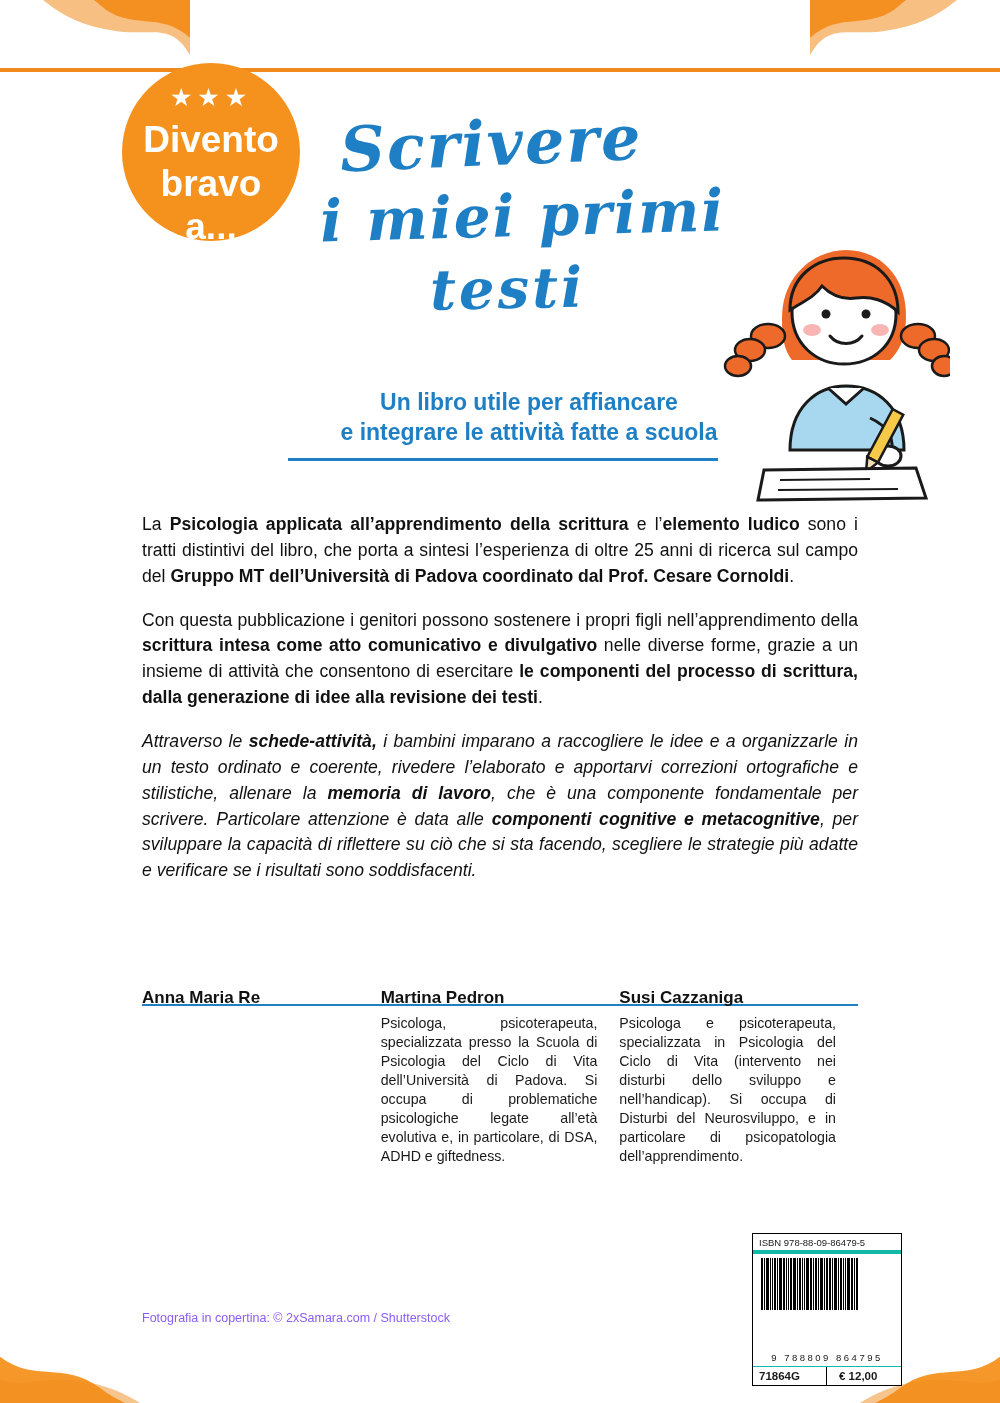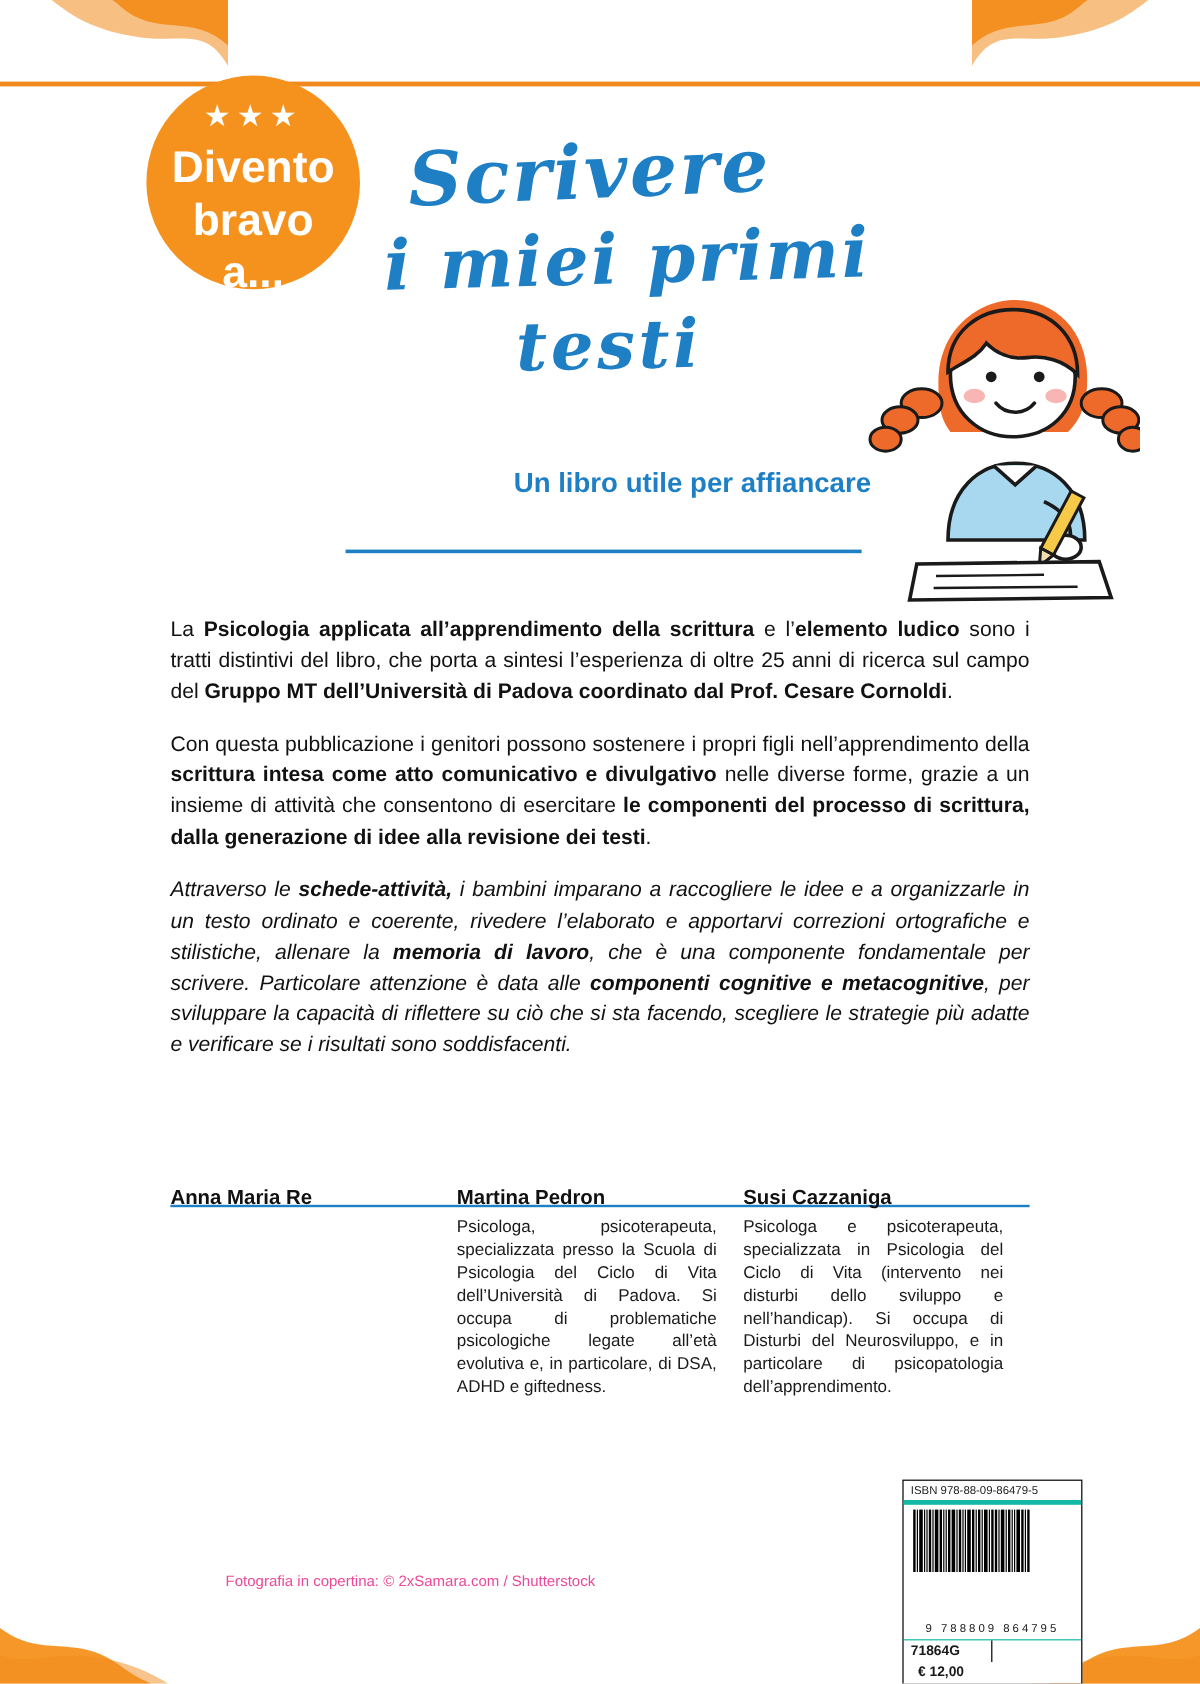--- a/index.html
+++ b/index.html
@@ -96,21 +96,20 @@
   .subtitle {
     position: absolute;
     left: 334px;
     top: 388px;
     width: 390px;
     color: #1f7fc4;
     font-size: 23px;
     font-weight: bold;
     line-height: 1.3;
     text-align: center;
-    margin-left: 48px;
   }
   .subtitle-rule {
     position: absolute;
     left: 288px;
     top: 458px;
     width: 430px;
     height: 3px;
     background: #1f7fc4;
   }
 
@@ -210,42 +209,40 @@
     letter-spacing: 2.5px;
     text-align: center;
     padding: 1px 0 3px 0;
     border-bottom: 1px solid #14b8a6;
     margin-top: 41px;
   }
   .price-row {
     display: flex;
     font-size: 11.5px;
     font-weight: bold;
-    flex-direction: column;
   }
   .price-row .code {
     width: 50%;
     padding: 3px 0 3px 6px;
     border-right: 1px solid #000;
     box-sizing: border-box;
   }
   .price-row .price {
     width: 50%;
     padding: 3px 0 3px 12px;
     box-sizing: border-box;
   }
 
   
   .credit {
     position: absolute;
     left: 142px;
     top: 1311px;
     font-size: 12.5px;
-    color: #ec4899;
-    margin-left: 46px;
+    color: #8b5cf6;
   }
 
   
   .corner-bl {
     position: absolute;
     left: -10px;
     bottom: -30px;
     width: 200px;
     height: 140px;
   }
@@ -301,20 +298,21 @@
 </div>
 
 <div class="title-block">
   <div class="title-line l1">Scrivere</div>
   <div class="title-line l2">i miei primi</div>
   <div class="title-line l3">testi</div>
 </div>
 
 <div class="subtitle">
   <div>Un libro utile per affiancare</div>
+  <div>e integrare le attività fatte a scuola</div>
 </div>
 <div class="subtitle-rule"></div>
 
 <svg class="illus" viewBox="0 0 230 265">
 
   <path d="M62,78 C62,34 96,10 126,10 C158,10 186,34 186,76 C186,100 178,112 170,120 L72,120 C64,110 62,98 62,78 Z" fill="#ee6a2a"></path>
 
   <g fill="#ee6a2a" stroke="#1a1a1a" stroke-width="2.5">
     <ellipse cx="48" cy="96" rx="17" ry="12"></ellipse>
     <ellipse cx="30" cy="110" rx="15" ry="11"></ellipse>

